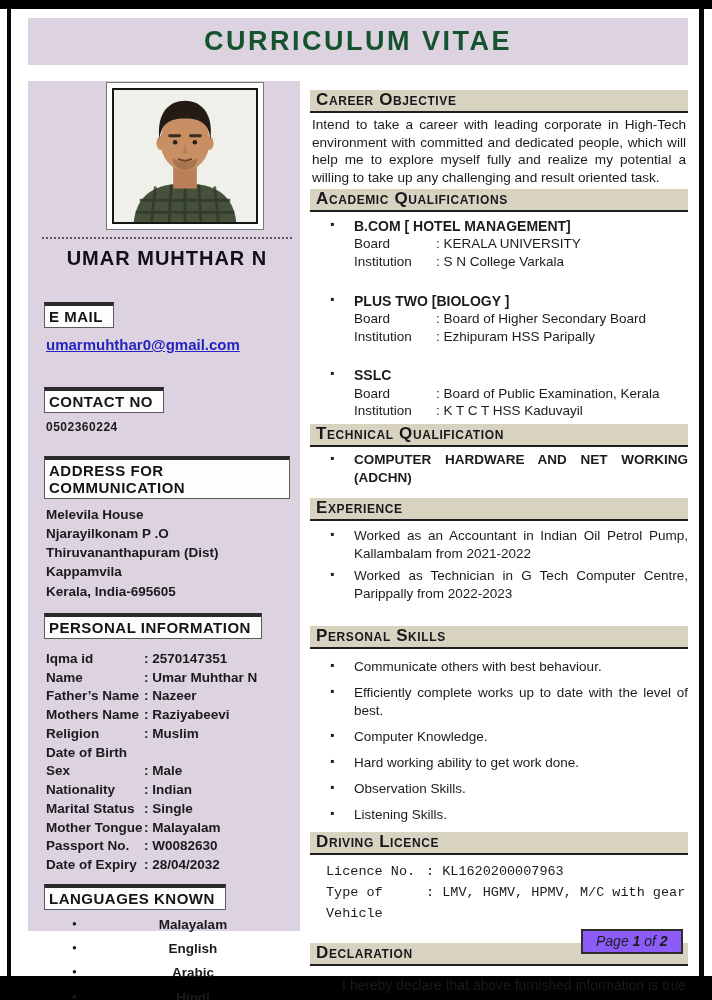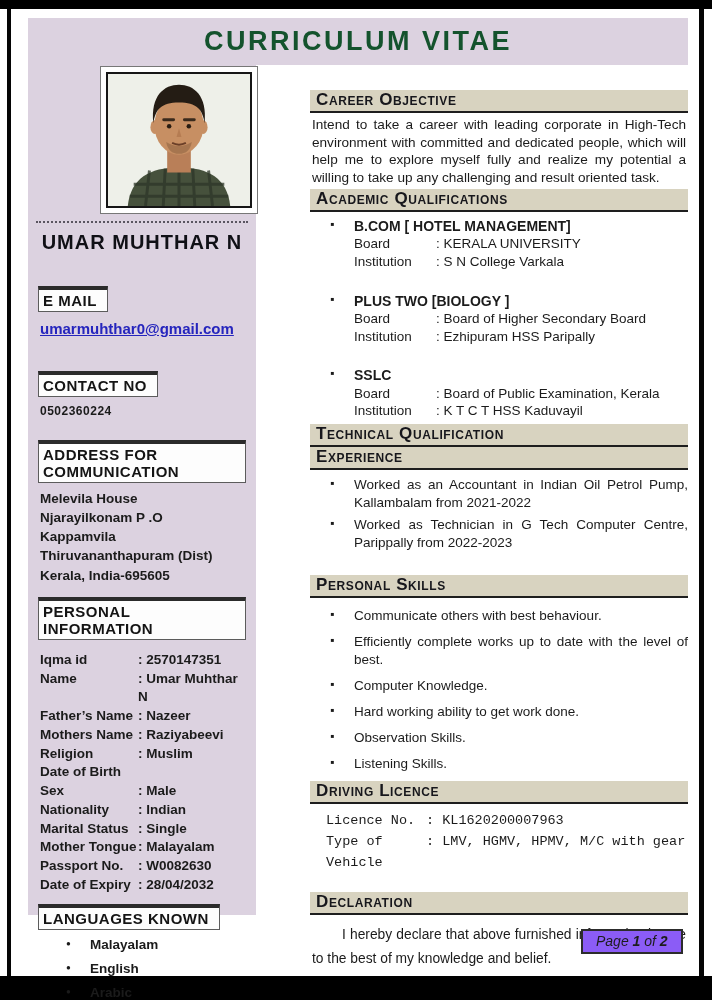--- a/index.html
+++ b/index.html
@@ -12,22 +12,22 @@
   .bottom-bar { position:absolute; left:0; top:976px; width:712px; height:24px; background:#000; }
   .left-line  { position:absolute; left:7px; top:9px; width:4px; height:967px; background:#050505; }
   .right-line { position:absolute; left:699px; top:9px; width:5px; height:967px; background:#050505; }
 
   
   .header { position:absolute; left:28px; top:18px; width:660px; height:47px;
             background:var(--lavender,#dcd2e0); display:flex; align-items:center; justify-content:center; }
   .header h1 { font-size:27px; font-weight:800; letter-spacing:2.5px; color:#14532d; }
 
   
-  .sidebar { position:absolute; left:28px; top:65px; width:228px; height:850px;
-             background:var(--lavender,#dcd2e0); padding:0 10px 10px 10px; }
+  .sidebar { position:absolute; left:28px; top:81px; width:272px; height:850px;
+             background:var(--lavender,#dcd2e0); padding:0 10px 10px 16px; }
   .photo-frame { width:158px; height:148px; margin:1px 0 0 62px; background:#fff;
                  border:1px solid #777; padding:5px; }
   .photo-frame .photo-inner { width:100%; height:100%; border:2px solid #161616; background:#eef0e9; }
   .photo-inner svg { display:block; width:100%; height:100%; }
   .dotted-sep { border-top:2px dotted #5a5560; margin:7px -2px 8px -2px; }
   .name { text-align:center; font-size:20px; font-weight:800; letter-spacing:1px; color:#101016; }
 
   .side-label { display:inline-block; background:#fdfdfd; border:1px solid #5c5c5c; border-top:4px solid #2b2b2b;
                 font-weight:800; font-size:15px; letter-spacing:.5px; padding:2px 10px 2px 4px; color:#141414; }
   .email-label { margin-top:32px;text-align:center; }
@@ -38,21 +38,21 @@
   .address-label { margin-top:22px; }
   .address-lines { margin:6px 0 0 2px; }
   .address-lines div { font-weight:700; font-size:13.5px; line-height:1.42; }
   .personal-label { margin-top:12px; }
   .personal-rows { margin:11px 0 0 2px; }
   .info-row { display:flex; font-weight:700; font-size:13.5px; line-height:1.39; }
   .info-row .k { flex:0 0 98px; }
   .info-row .v { flex:1; }
   .languages-label { margin-top:9px; }
   .lang-list { list-style:none; margin-top:8px; }
-  .lang-list li { position:relative; padding-left:52px; font-size:13.5px; font-weight:600; line-height:1.1; margin-bottom:9.5px; }
+  .lang-list li { position:relative; padding-left:52px; font-size:13.5px; font-weight:600; line-height:1.1; margin-bottom:9.5px;text-align:center; }
   .lang-list li::before { content:"●"; position:absolute; left:28px; top:2px; font-size:8px; }
 
   
   .main { position:absolute; left:310px; top:90px; width:378px; }
   .sec-head { background:var(--heading-bar,#d8d3c0); border-bottom:2.5px solid #1e1e1e;
               font-variant:small-caps; font-weight:800; font-size:17px; letter-spacing:.6px;
               padding:0 6px 1px 6px; color:#17171c; }
   .para { font-size:13.6px; line-height:1.3; text-align:justify; margin:3px 2px 2px 2px; }
 
   ul.sq { list-style:none; }
@@ -139,22 +139,22 @@
     <div class="side-label email-label">E MAIL</div>
     <a class="email-link">umarmuhthar0@gmail.com</a>
 
     <div class="side-label contact-label">CONTACT NO</div>
     <div class="contact-value">0502360224</div>
 
     <div class="side-label address-label">ADDRESS FOR COMMUNICATION</div>
     <div class="address-lines">
       <div>Melevila House</div>
       <div>Njarayilkonam P .O</div>
+      <div>Thiruvananthapuram (Dist)</div>
       <div>Kappamvila</div>
-      <div>Thiruvananthapuram (Dist)</div>
       <div>Kerala, India-695605</div>
     </div>
 
     <div class="side-label personal-label">PERSONAL INFORMATION</div>
     <div class="personal-rows">
       <div class="info-row">
           <span class="k">Iqma id</span>
           <span class="v">: 2570147351</span>
         </div>
       <div class="info-row">
@@ -246,20 +246,23 @@
             <span class="v">:  Board of Public Examination, Kerala</span>
           </div>
         <div class="kv-row">
             <span class="k">Institution</span>
             <span class="v">:  K T C T HSS Kaduvayil</span>
           </div>
       </div>
     </div>
 
     <div class="sec-head">Technical Qualification</div>
+    <ul class="sq tech-list">
+      <li>COMPUTER HARDWARE AND NET WORKING (ADCHN)</li>
+    </ul>
 
     <div class="sec-head">Experience</div>
     <ul class="sq exp-list">
       <li>Worked as an Accountant in Indian Oil Petrol Pump, Kallambalam from 2021-2022</li>
       <li>Worked as Technician in  G Tech Computer Centre, Parippally from 2022-2023</li>
     </ul>
     <div class="gap-md"></div>
 
     <div class="sec-head">Personal Skills</div>
     <ul class="sq skill-list">

